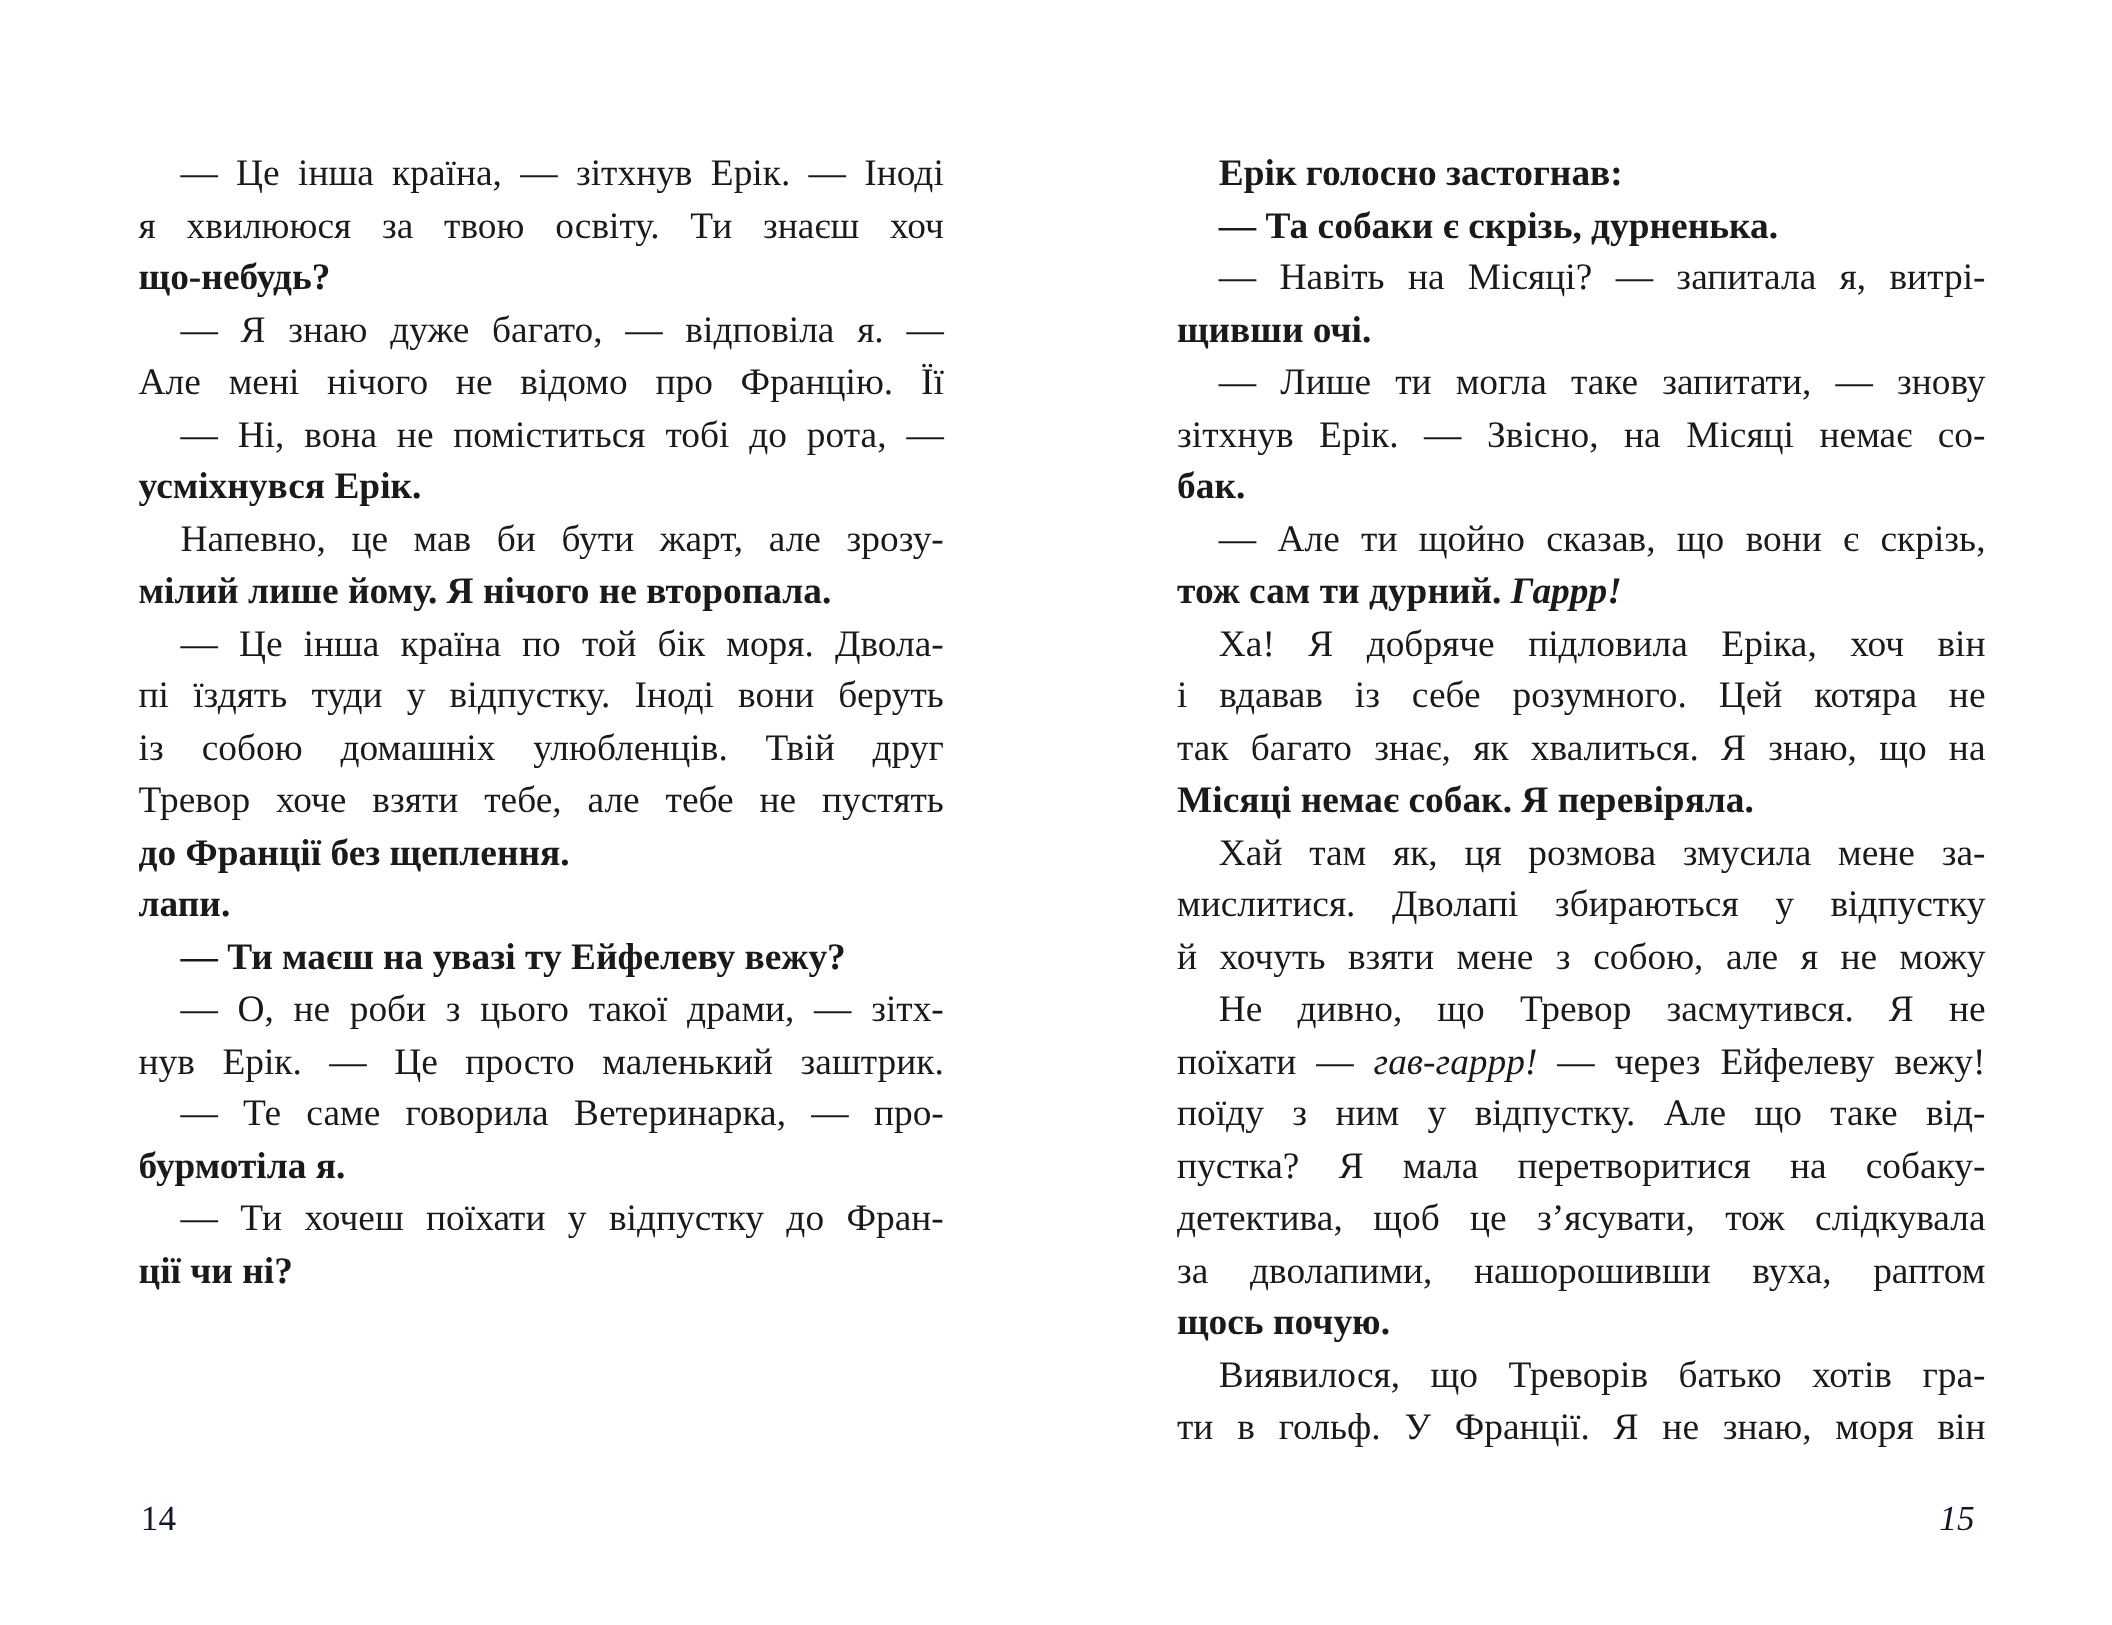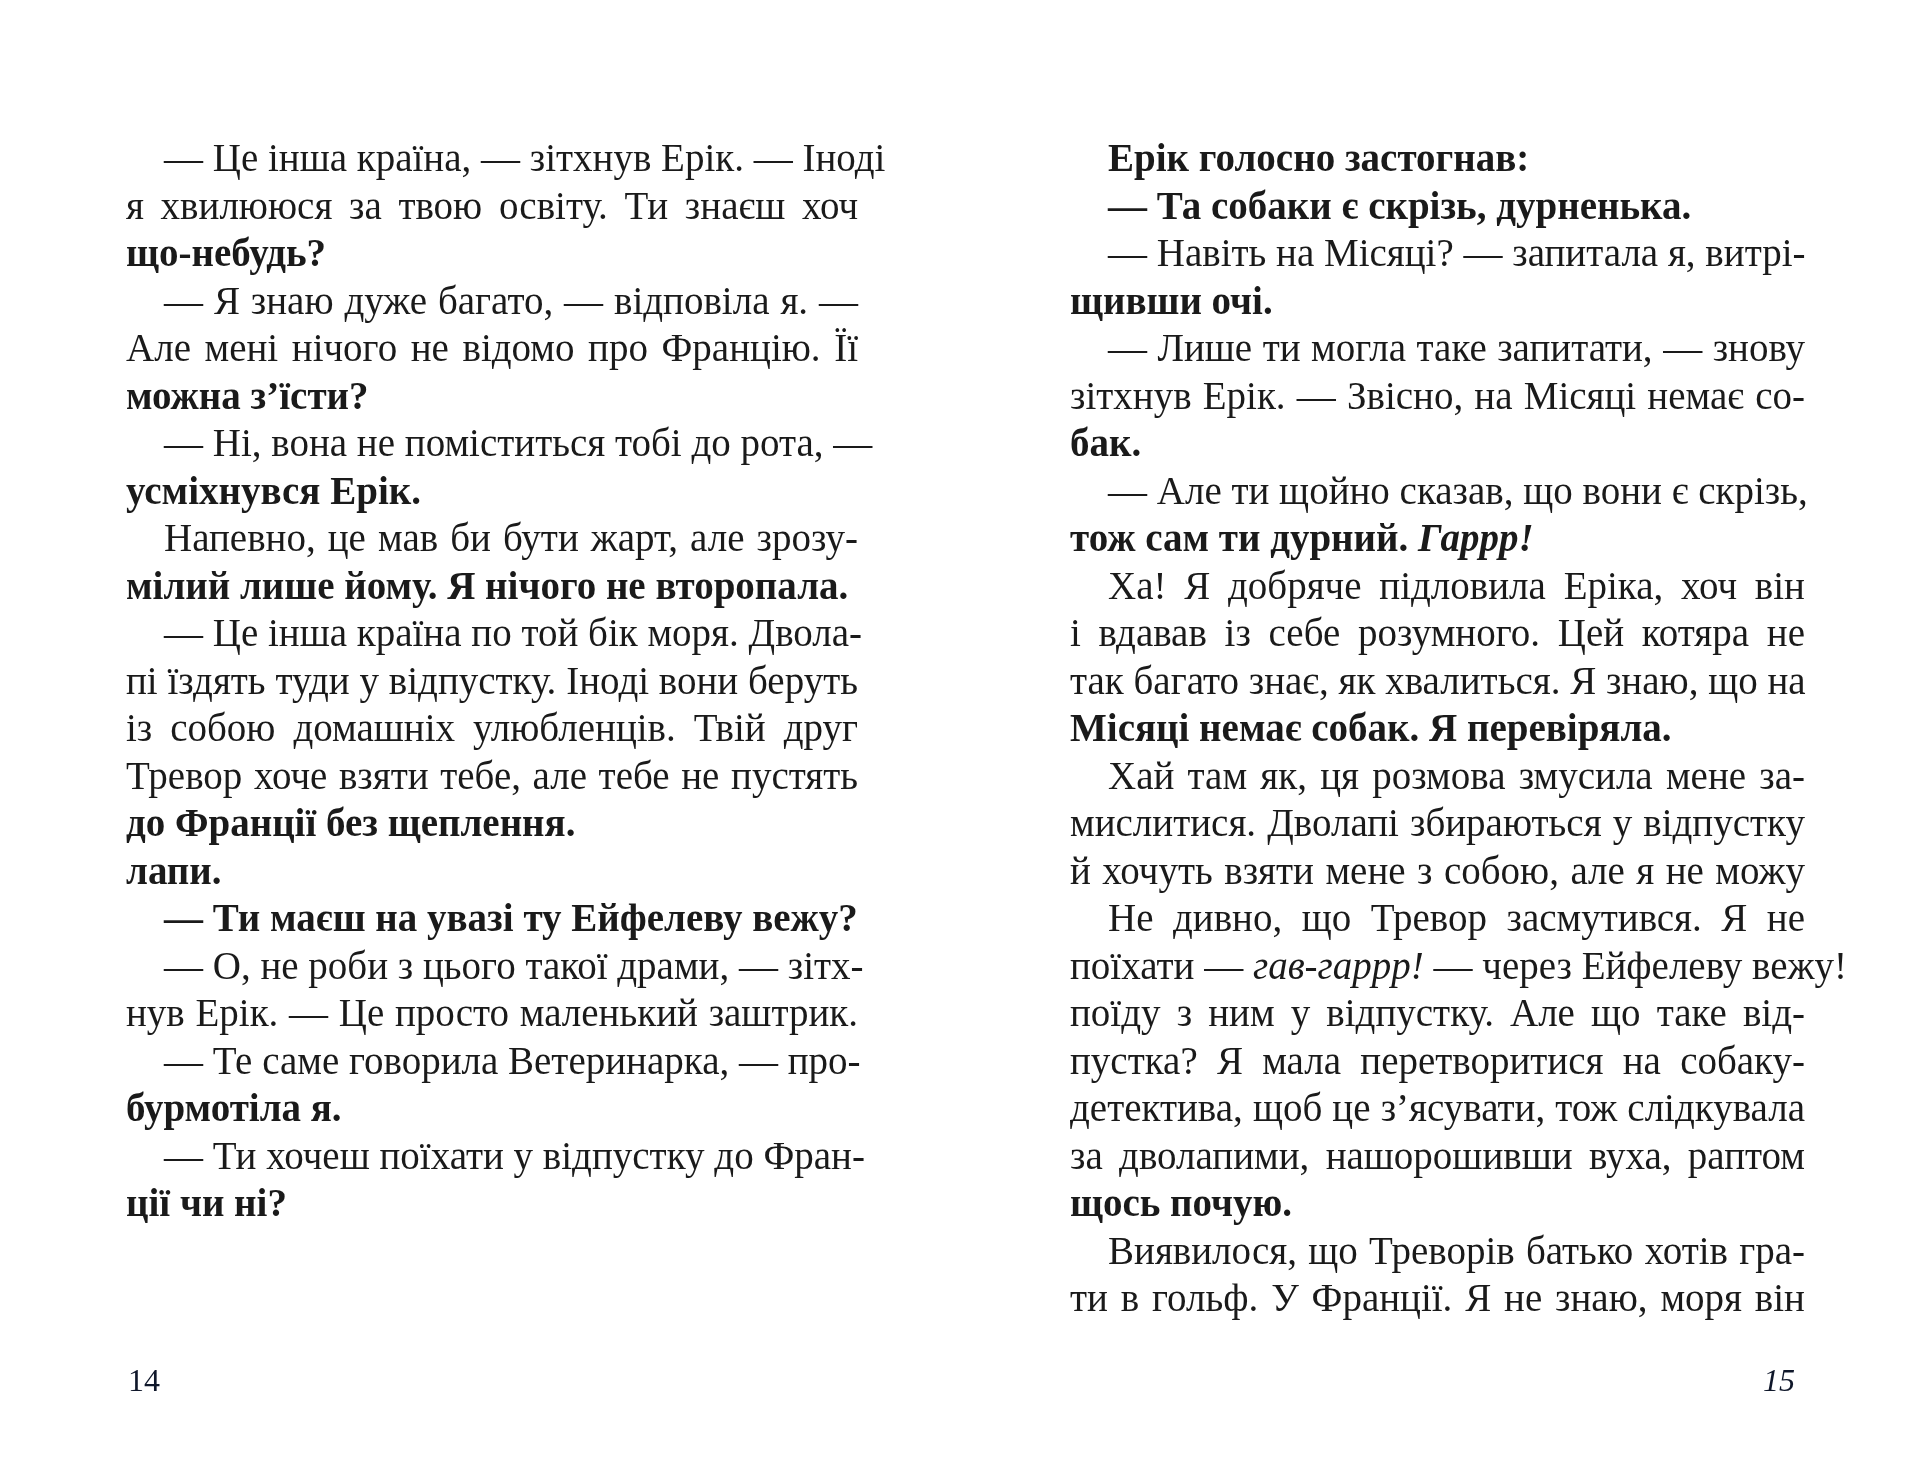--- a/index.html
+++ b/index.html
@@ -1,21 +1,21 @@
 <!DOCTYPE html>
 <html><head>
   <meta charset="utf-8">
   <style>
     html, body { margin: 0; padding: 0; background: #ffffff; }
     body { width: 1920px; height: 1477px; position: relative; overflow: hidden; }
     .spread { position: absolute; inset: 0; }
     .page {
       position: absolute; top: 134px; width: 732px;
       font-family: "Liberation Serif", "DejaVu Serif", serif;
-      font-size: 39px; line-height: 47.5px; color: #1a1a1a;
+      font-size: 34px; line-height: 47.5px; color: #1a1a1a;
     }
     .page.left { left: 126px; }
     .page.right { left: 1070px; width: 735px; }
     .line { display: block; white-space: nowrap; text-align: justify; text-align-last: justify; height: 47.5px; }
     .line.last { text-align-last: left; font-weight: bold; }
     .line.indent { padding-left: 38px; }
     .page-number {
       position: absolute; top: 1362px;
       font-family: "Liberation Serif", "DejaVu Serif", serif;
       font-size: 32px; color: #0f172a;
@@ -27,21 +27,20 @@
 </head>
 <body>
 
 <div class="spread">
   <div class="page left" id="left-page">
       <span class="line indent">— Це інша країна, — зітхнув Ерік. — Іноді</span>
       <span class="line">я хвилююся за твою освіту. Ти знаєш хоч</span>
       <span class="line last">що-небудь?</span>
       <span class="line indent">— Я знаю дуже багато, — відповіла я. —</span>
       <span class="line">Але мені нічого не відомо про Францію. Її</span>
-      <span class="line last">можна з’їсти?</span>
       <span class="line indent">— Ні, вона не поміститься тобі до рота, —</span>
       <span class="line last">усміхнувся Ерік.</span>
       <span class="line indent">Напевно, це мав би бути жарт, але зрозу-</span>
       <span class="line last">мілий лише йому. Я нічого не второпала.</span>
       <span class="line indent">— Це інша країна по той бік моря. Двола-</span>
       <span class="line">пі їздять туди у відпустку. Іноді вони беруть</span>
       <span class="line">із собою домашніх улюбленців. Твій друг</span>
       <span class="line">Тревор хоче взяти тебе, але тебе не пустять</span>
       <span class="line last">до Франції без щеплення.</span>
       <span class="line last">лапи.</span>

